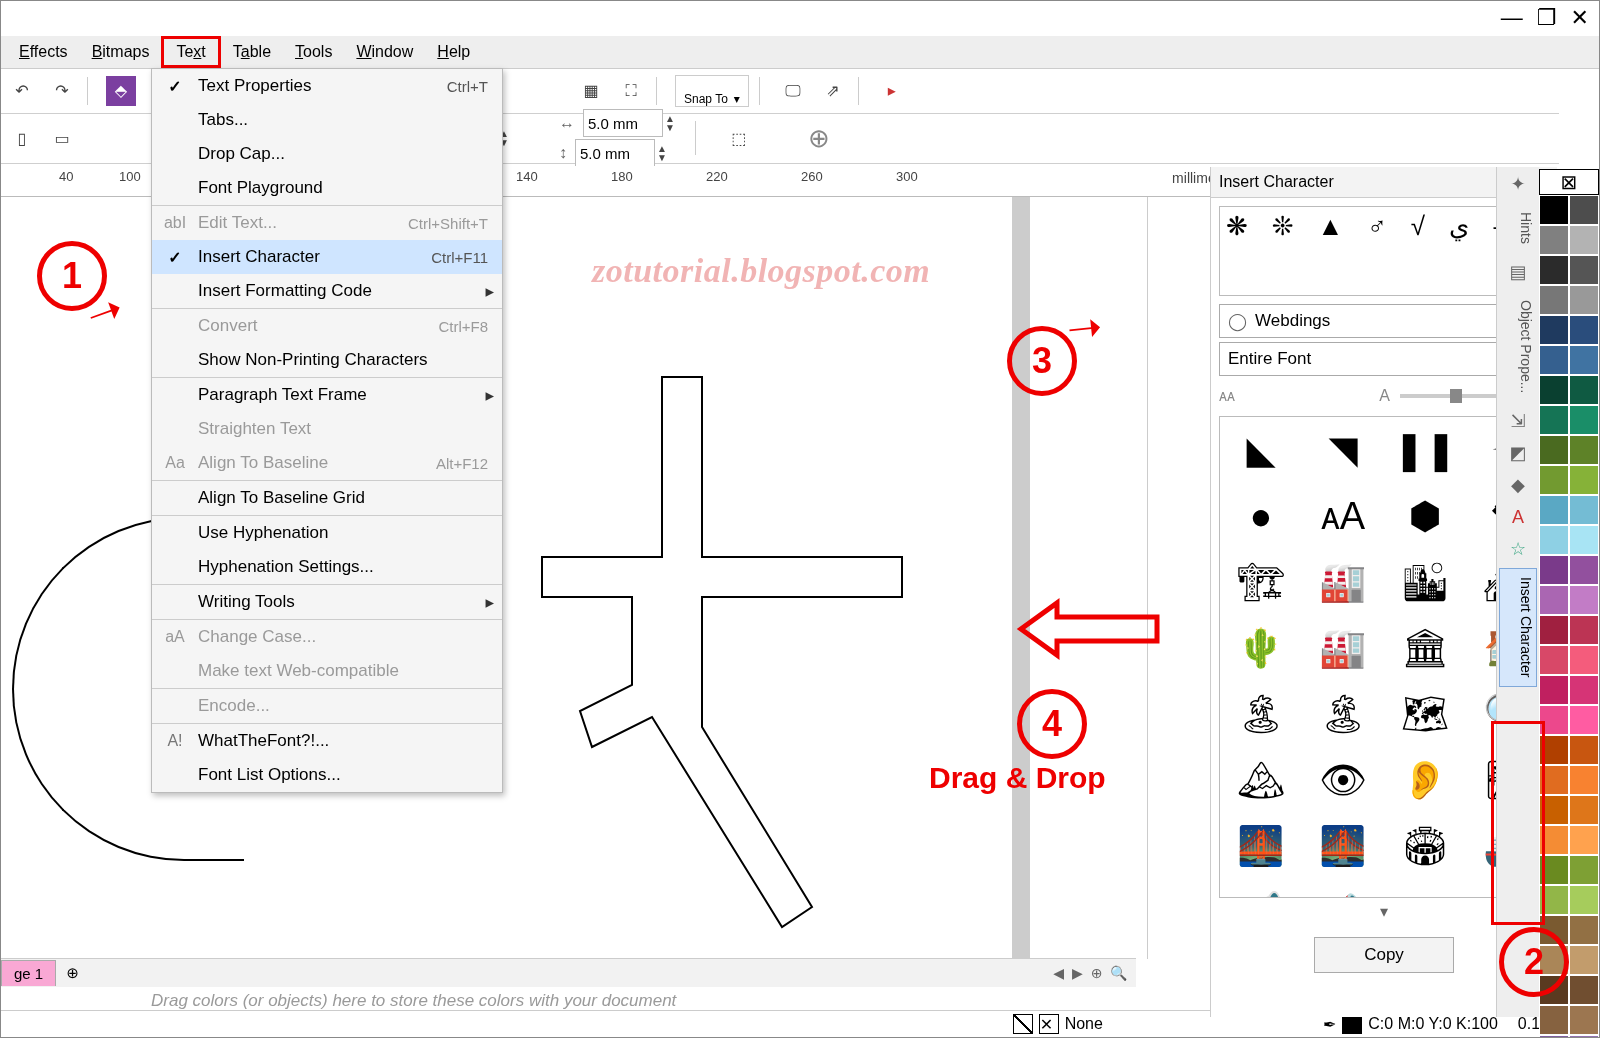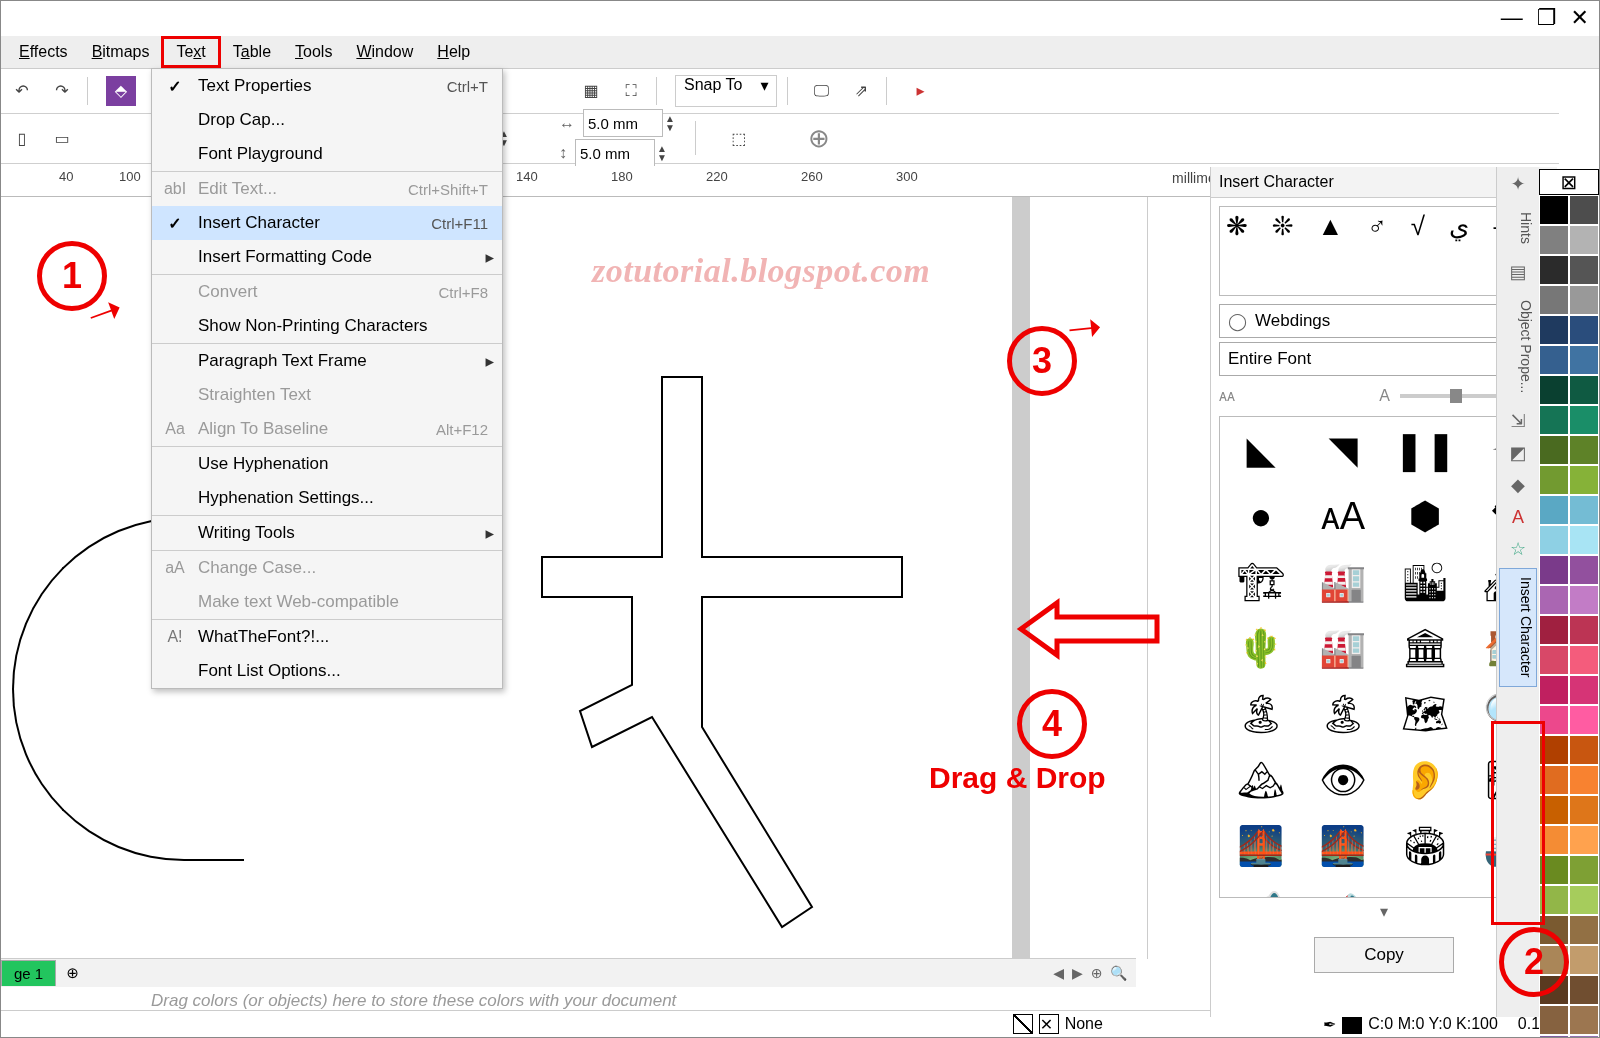--- a/index.html
+++ b/index.html
@@ -21,39 +21,39 @@
   .dropdown .lbl{flex:1}
   .dropdown .sc{color:#555;font-size:15px;padding-right:6px}
   .dropdown .arrow{color:#333}
   .dropdown .row.disabled .lbl,.dropdown .row.disabled .icon,.dropdown .row.disabled .sc{color:#9a9a9a}
   .dropdown .row.highlight{background:#cfe5ff}
   .dropdown .check::before{content:"✓";font-weight:bold;color:#000}
   
   .tb1{position:absolute;top:67px;left:0;right:40px;height:45px;border-bottom:1px solid #cfcfcf;display:flex;align-items:center;padding-left:6px;gap:10px}
   .tb1.second{top:112px;height:50px}
   .tb-btn{width:30px;height:30px;display:flex;align-items:center;justify-content:center;color:#444}
-  .snap{display:flex;align-items:flex-start;gap:12px;height:30px;background:#fff;border:1px solid #ccc;padding:0 8px;font-size:16px}
+  .snap{display:flex;align-items:flex-end;gap:0;height:30px;background:#fff;border:1px solid #ccc;padding:0 8px;font-size:12px}
   .mmbox{display:flex;align-items:center;gap:2px}
   .mmbox input{width:72px;height:24px;font-size:15px;border:1px solid #bbb;padding-left:4px}
   .spin{display:flex;flex-direction:column;font-size:10px;line-height:9px;color:#444}
   
   .hruler{position:absolute;top:165px;left:0;right:40px;height:30px;background:#fff;border-bottom:1px solid #bbb;font-size:13px;color:#444;display:flex;align-items:flex-start}
   .hruler .tick{position:absolute;top:3px;font-size:13px}
   .hruler .units{position:absolute;right:320px;top:4px;font-size:14px}
   
   .canvas{position:absolute;top:196px;left:11px;width:1135px;bottom:78px;background:#fff;border-right:1px solid #ccc}
   .canvas .content{position:absolute;inset:0}
   
   .shape{position:absolute;top:170px;left:500px;width:460px;height:590px}
   .circ{position:absolute;left:0;top:320px;width:230px;height:340px;border:2px solid #000;border-right:none;border-top-left-radius:180px;border-bottom-left-radius:180px}
   
   .wm{position:absolute;top:55px;left:580px;font-size:34px;font-family:Georgia,serif;font-style:italic;font-weight:bold;color:rgba(215,40,40,.35);letter-spacing:.5px}
   
   .pagetabs{position:absolute;left:0;bottom:50px;height:28px;width:1135px;display:flex;align-items:center;border-top:1px solid #ccc;font-size:15px;background:#f2f2f2}
-  .pagetabs .ptab{padding:4px 12px;border:1px solid #aaa;background:#22c55e;border-bottom:none}
+  .pagetabs .ptab{padding:4px 12px;border:1px solid #aaa;background:#f9a8d4;border-bottom:none}
   .pagetabs .plus{padding:4px 10px}
   .pagetabs .scroll{margin-left:auto;display:flex;align-items:center;gap:8px;padding-right:8px;color:#666;font-size:14px}
   .tray{position:absolute;left:150px;bottom:26px;color:#9a9a9a;font-size:17px;font-style:italic}
   .status{position:absolute;left:0;right:0;bottom:0;height:26px;border-top:1px solid #ccc;display:flex;align-items:center;justify-content:flex-end;padding-right:10px;gap:20px;font-size:16px}
   .status .none{display:flex;align-items:center;gap:6px}
   .status .sw{width:18px;height:18px;border:1px solid #000;display:inline-block}
   .status .swblack{background:#000}
   
   .hscroll{position:absolute;bottom:50px;left:450px;height:20px;width:680px;background:#eee}
   .hscroll .thumb{position:absolute;left:150px;top:2px;height:16px;width:350px;background:#c6c6c6}
@@ -224,20 +224,24 @@
 </div>
 
 <div class="dropdown" id="textmenu">
     <div class="row">
       <span class="icon check"></span>
     <span class="lbl">Text Properties</span>
     <span class="sc">Ctrl+T</span>
     </div>
     <div class="row">
       <span class="icon "></span>
+    <span class="lbl">Tabs...</span>
+    </div>
+    <div class="row">
+      <span class="icon "></span>
     <span class="lbl">Drop Cap...</span>
     </div>
     <div class="row">
       <span class="icon "></span>
     <span class="lbl">Font Playground</span>
     </div>
     <div class="row disabled sep">
       <span class="icon ">abI</span>
     <span class="lbl">Edit Text...</span>
     <span class="sc">Ctrl+Shift+T</span>
@@ -270,38 +274,46 @@
       <span class="icon "></span>
     <span class="lbl">Straighten Text</span>
     </div>
     <div class="row disabled">
       <span class="icon ">Aa</span>
     <span class="lbl">Align To Baseline</span>
     <span class="sc">Alt+F12</span>
     </div>
     <div class="row sep">
       <span class="icon "></span>
+    <span class="lbl">Align To Baseline Grid</span>
+    </div>
+    <div class="row sep">
+      <span class="icon "></span>
     <span class="lbl">Use Hyphenation</span>
     </div>
     <div class="row">
       <span class="icon "></span>
     <span class="lbl">Hyphenation Settings...</span>
     </div>
     <div class="row sep">
       <span class="icon "></span>
     <span class="lbl">Writing Tools</span>
     <span class="arrow">▸</span>
     </div>
     <div class="row disabled sep">
       <span class="icon ">aA</span>
     <span class="lbl">Change Case...</span>
     </div>
     <div class="row disabled">
       <span class="icon "></span>
     <span class="lbl">Make text Web-compatible</span>
+    </div>
+    <div class="row disabled sep">
+      <span class="icon "></span>
+    <span class="lbl">Encode...</span>
     </div>
     <div class="row sep">
       <span class="icon ">A!</span>
     <span class="lbl">WhatTheFont?!...</span>
     </div>
     <div class="row">
       <span class="icon "></span>
     <span class="lbl">Font List Options...</span>
     </div>
   </div>

